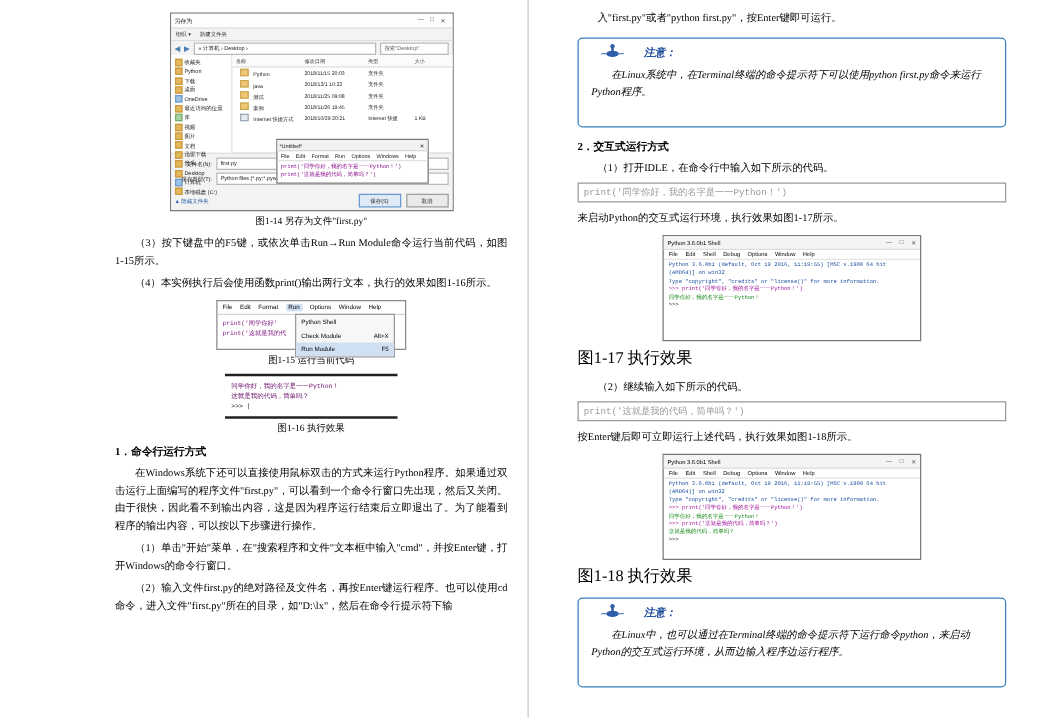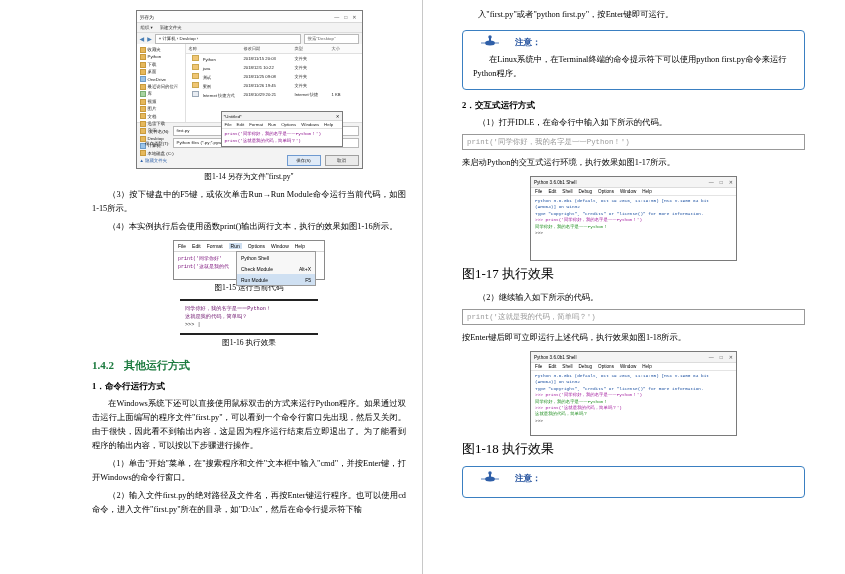--- a/index.html
+++ b/index.html
@@ -88,22 +88,23 @@
     margin: 4px 0 6px 0;
     white-space: nowrap;
     overflow: hidden;
   }
 
   
   .notebox {
     border: 1px solid #3a7fc1;
     border-radius: 4px;
     margin: 8px 0 10px 0;
-    padding: 6px 10px 8px 10px;
+    padding: 6px 10px 20px 10px;
     position: relative;
+    font-style: italic;
   }
   .note-head {
     font-size: 8.6px;
     font-weight: bold;
     color: #1f4e9c;
     margin: 0 0 4px 42px;
   }
   .note-icon {
     position: absolute;
     left: 14px;
@@ -596,23 +597,20 @@
     <div class="caption">图1-15    运行当前代码</div>
 
     <div class="fig-shell">
       <div>同学你好，我的名字是一一Python！</div>
       <div>这就是我的代码，简单吗？</div>
       <div class="blk">&gt;&gt;&gt; |</div>
     </div>
 
     <div class="caption">图1-16    执行效果</div>
 
-    <div class="h2">
-      <span class="num">1.4.2</span><span>其他运行方式</span>
-    </div>
 
     <div class="h3">1．命令行运行方式</div>
 
     <p class="body">在Windows系统下还可以直接使用鼠标双击的方式来运行Python程序。如果通过双击运行上面编写的程序文件"first.py"，可以看到一个命令行窗口先出现，然后又关闭。由于很快，因此看不到输出内容，这是因为程序运行结束后立即退出了。为了能看到程序的输出内容，可以按以下步骤进行操作。</p>
     <p class="body">（1）单击"开始"菜单，在"搜索程序和文件"文本框中输入"cmd"，并按Enter键，打开Windows的命令行窗口。</p>
     <p class="body">（2）输入文件first.py的绝对路径及文件名，再按Enter键运行程序。也可以使用cd命令，进入文件"first.py"所在的目录，如"D:\lx"，然后在命令行提示符下输</p>
   </div>
 
   <div class="divider"></div>
 
@@ -707,16 +705,17 @@
 
     <div class="notebox">
       <svg class="note-icon" viewBox="0 0 52 28">
         <ellipse cx="26" cy="16" rx="10" ry="5" fill="#2f5fa8"></ellipse>
         <rect x="24" y="4" width="4" height="10" fill="#2f5fa8"></rect>
         <circle cx="26" cy="4" r="3.5" fill="#2f5fa8"></circle>
         <line x1="8" y1="16" x2="16" y2="16" stroke="#2f5fa8" stroke-width="1.6"></line>
         <line x1="36" y1="16" x2="44" y2="16" stroke="#2f5fa8" stroke-width="1.6"></line>
       </svg>
       <div class="note-head">注意：</div>
+      <p class="note-body">在Linux中，也可以通过在Terminal终端的命令提示符下运行命令python，来启动Python的交互式运行环境，从而边输入程序边运行程序。</p>
     </div>
 
   </div>
 </div>
 
 </body></html>

